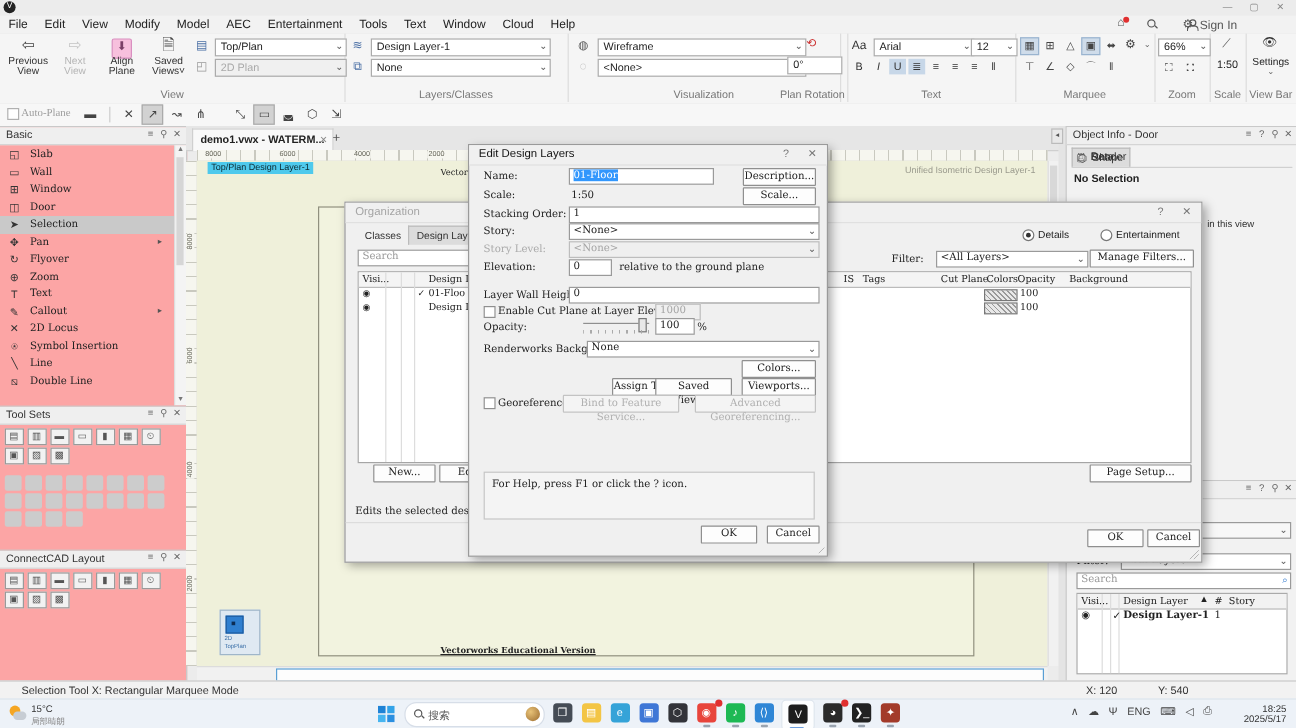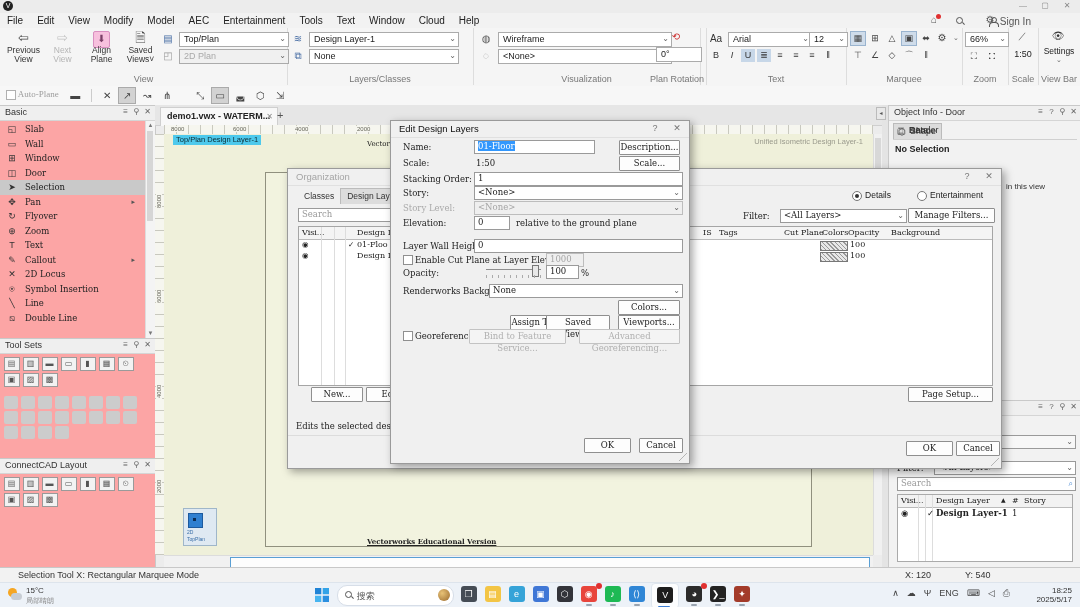--- a/index.html
+++ b/index.html
@@ -587,20 +587,23 @@
     <div class="btn" style="left:227px;top:179px;width:60px;">Colors...</div>
     <div class="btn" style="left:88px;top:194px;width:60px;margin-left:31px;">Assign Tags...</div>
     <div class="btn" style="left:155px;top:194px;width:62px;">Saved Views...</div>
     <div class="btn" style="left:227px;top:194px;width:60px;">Viewports...</div>
 
     <span class="cb" style="left:12px;top:210px;"></span>
     <div class="abs lbl" style="left:24px;top:210px;">Georeferenced</div>
     <div class="btn dis" style="left:78px;top:208px;width:95px;">Bind to Feature Service...</div>
     <div class="btn dis" style="left:188px;top:208px;width:99px;">Advanced Georeferencing...</div>
 
+    <div class="abs" style="left:12px;top:272px;width:274px;height:38px;border:1px solid #c5c5c5;background:#f4f4f4;">
+      <span class="lbl" style="left:6px;top:5px;">For Help, press F1 or click the ? icon.</span>
+    </div>
     <div class="btn" style="left:193px;top:317px;width:45px;">OK</div>
     <div class="btn" style="left:248px;top:317px;width:42px;">Cancel</div>
     <div class="grip"></div>
   </div>
 
   <div class="abs" id="statusbar">
     <span style="position:absolute;left:18px;top:2px;">Selection Tool  X:  Rectangular Marquee Mode</span>
     <span style="position:absolute;left:905px;top:2px;">X: 120</span>
     <span style="position:absolute;left:965px;top:2px;">Y: 540</span>
   </div>

